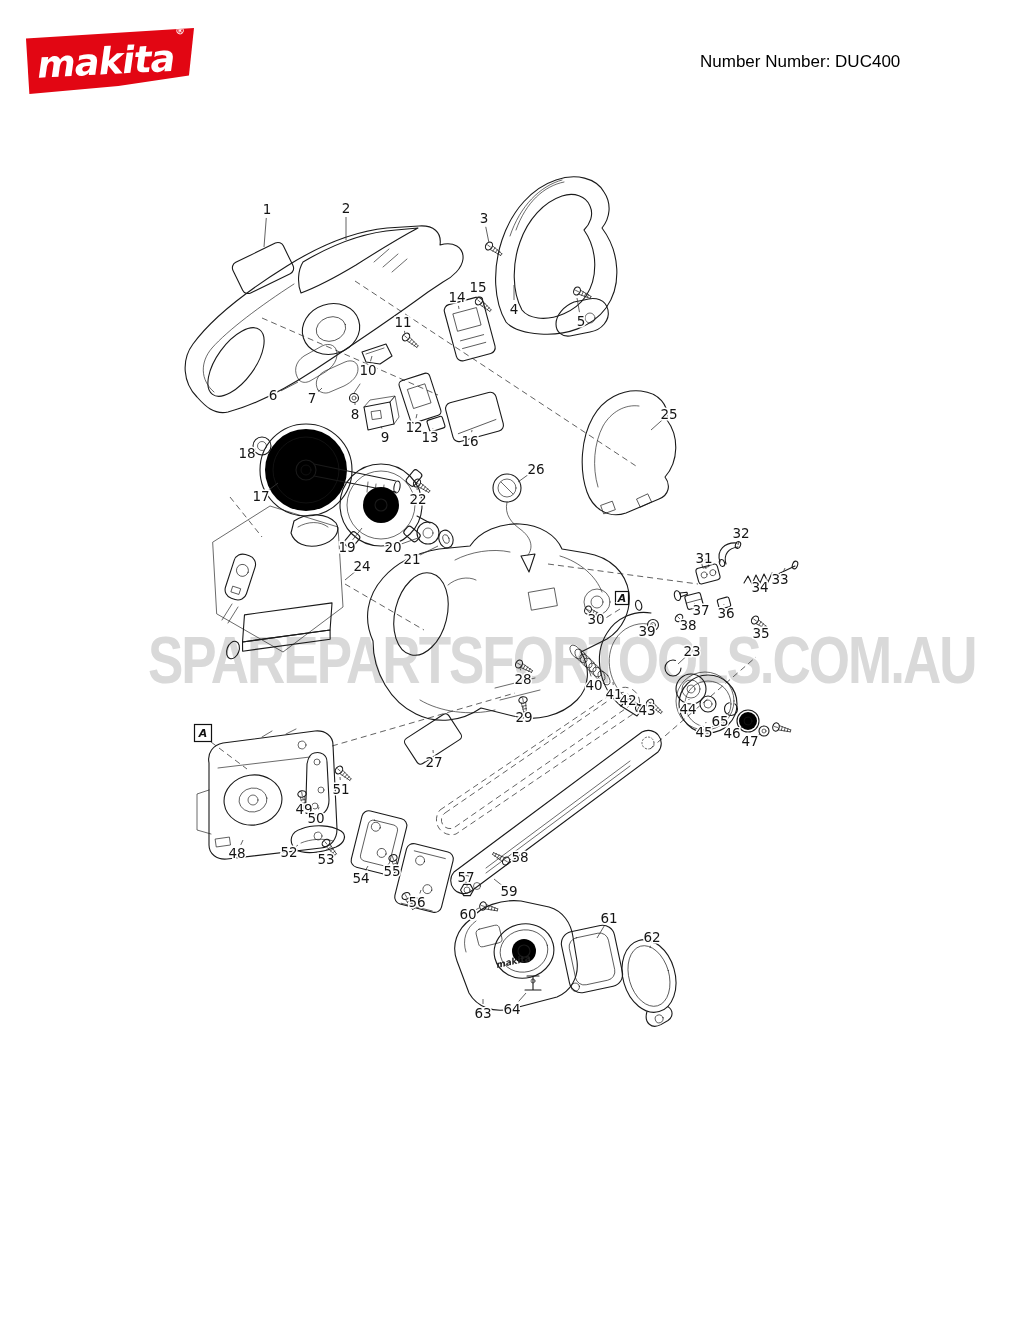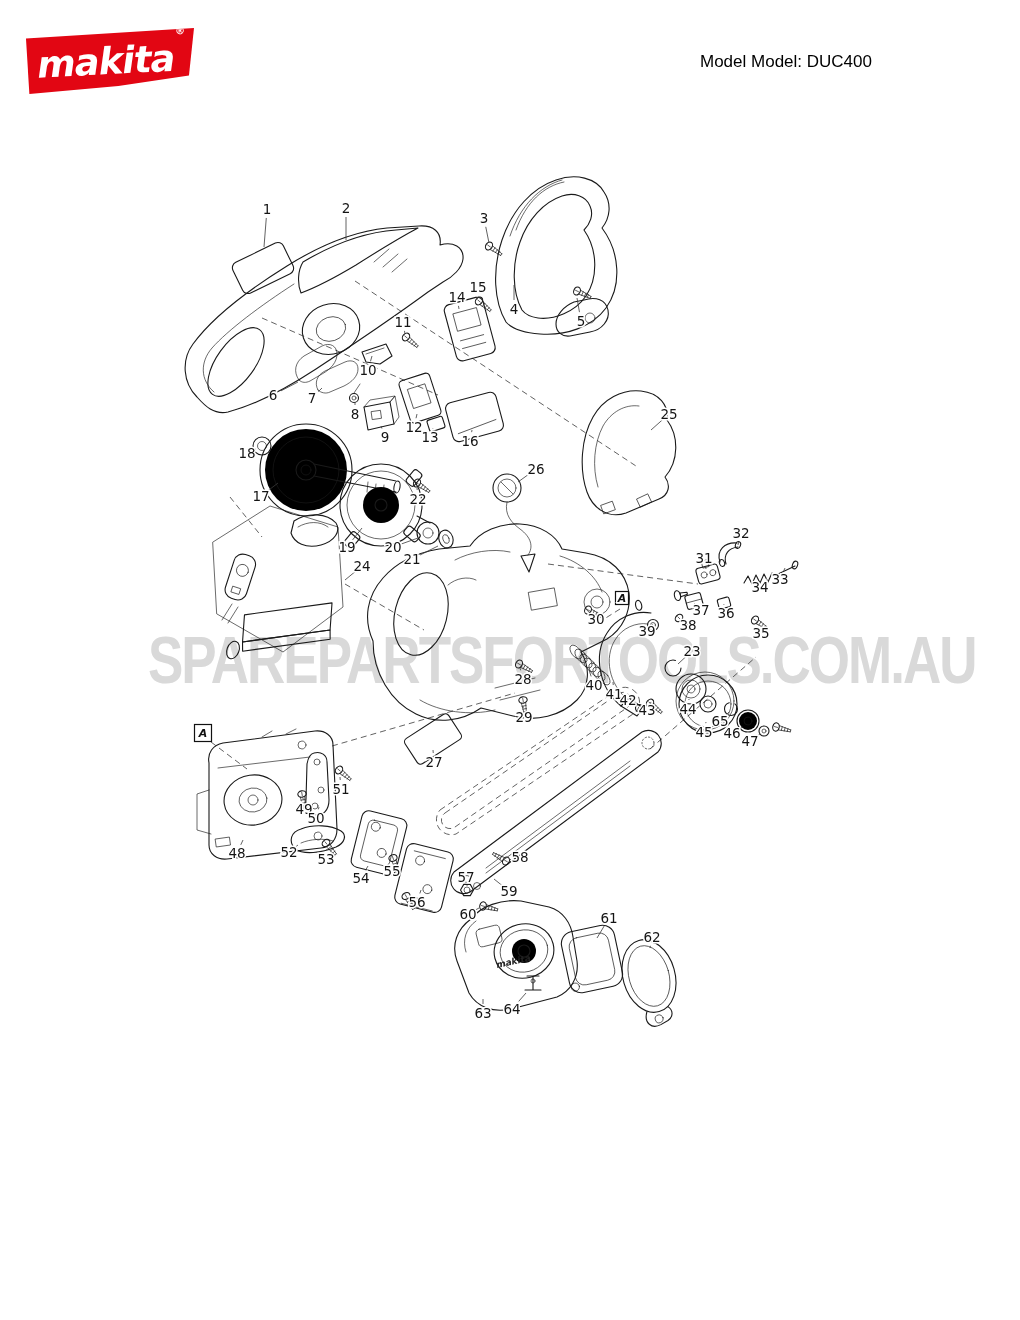--- a/index.html
+++ b/index.html
@@ -26,21 +26,21 @@
   text.am{font:italic 700 11px "DejaVu Sans",sans-serif;text-anchor:middle;fill:#111;
     stroke:#fff;stroke-width:2px;paint-order:stroke}
   text.brand{font:italic 700 9px "DejaVu Sans",sans-serif;fill:#222}
 </style>
 </head>
 <body>
 
 <div class="logo-flag" style="background: rgb(226, 6, 19);">
   <span class="logo-text"><span>makita</span><span class="logo-reg">®</span></span>
 </div>
-<div class="model-label">Model Model: DUC400</div>
+<div class="model-label">Number Number: DUC400</div>
 
 <div class="watermark" style="color: rgb(217, 217, 217);">SPAREPARTSFORTOOLS.COM.AU</div>
 
 <svg class="diagram" width="1020" height="1320" viewBox="0 0 1020 1320">
   <defs>
     <g id="scr">
       <ellipse cx="0" cy="0" rx="3.2" ry="4.2" class="ln"></ellipse>
       <line x1="-1.6" y1="0" x2="1.6" y2="0" class="tn"></line>
       <path d="M3,-2.2 L15,-1 M3,2.2 L15,1 M15,-1 L15,1" class="tn"></path>
       <path d="M6,-2 L6,2 M9,-1.8 L9,1.8 M12,-1.6 L12,1.6" class="tn"></path>

